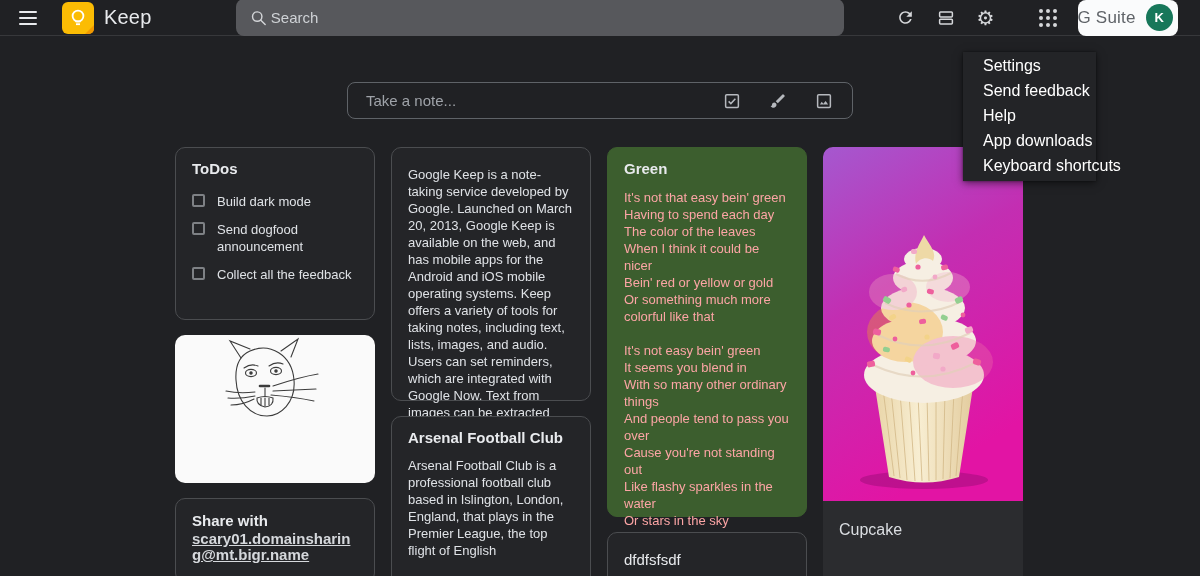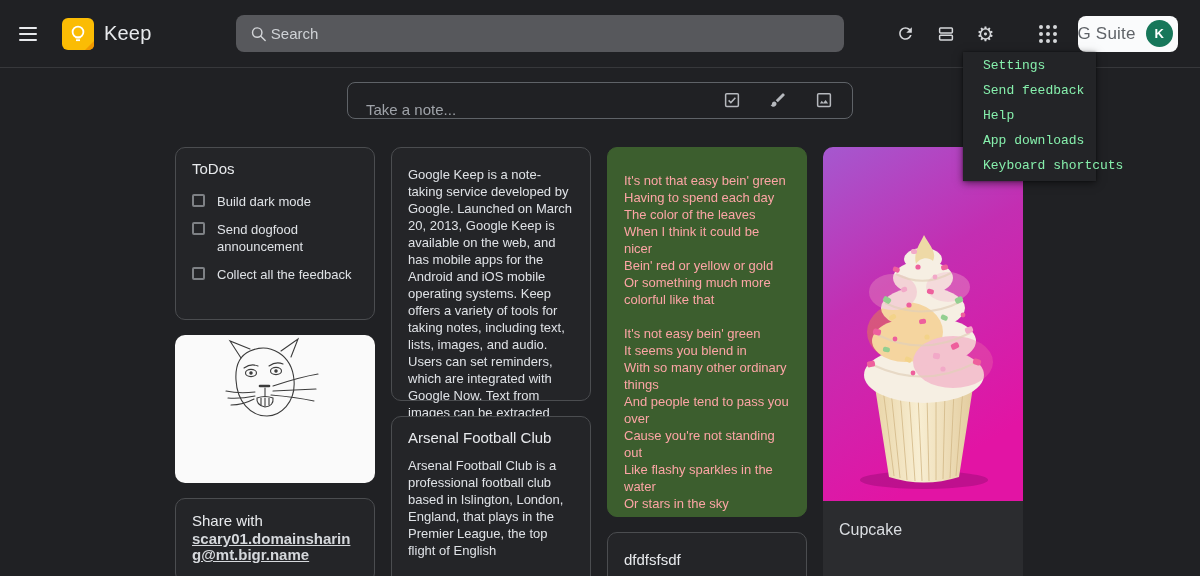--- a/index.html
+++ b/index.html
@@ -6,21 +6,21 @@
   html,body { width:1200px; height:576px; overflow:hidden; }
   body {
     background:#202124;
     font-family:"Liberation Sans", sans-serif;
     color:#e8eaed;
     position:relative;
   }
 
   
   .topbar {
-    position:absolute; top:0; left:0; width:1200px; height:68px;
+    position:absolute; top:0; left:0; width:1200px; height:36px;
     background:#202124; border-bottom:1px solid #37383b;
     display:flex; align-items:center; z-index:5;
   }
   .hamburger { width:40px; height:40px; margin-left:8px; border:none; background:transparent;
     display:flex; flex-direction:column; justify-content:center; align-items:center; gap:4px; cursor:pointer; border-radius:50%; }
   .hamburger span { display:block; width:18px; height:2px; background:#e8eaed; border-radius:1px; }
   .keep-logo { width:32px; height:32px; margin-left:14px; position:relative; border-radius:6px;
     background:#fbbc04; display:flex; align-items:center; justify-content:center; }
   .keep-logo .fold { position:absolute; right:0; bottom:0; width:0; height:0;
     border-left:9px solid transparent; border-bottom:9px solid #f29900; border-bottom-right-radius:5px; }
@@ -46,41 +46,41 @@
   .gsuite-text { font-size:17px; color:#5f6368; font-weight:500; letter-spacing:.2px; }
   .avatar { width:27px; height:27px; border-radius:50%; background:#17775a; color:#fff;
     display:flex; align-items:center; justify-content:center; font-size:13px; font-weight:700; }
 
   
   .dropdown {
     position:absolute; top:52px; left:963px; width:133px; background:#232427;
     box-shadow:0 2px 8px rgba(0,0,0,.55), 0 0 2px rgba(0,0,0,.4);
     z-index:10; padding:1px 0 3px 0;
   }
-  .menu-item { height:25px; line-height:25px; padding-left:20px; font-size:13px; color:#86efac;
-    cursor:pointer; white-space:nowrap;font-family:Liberation Mono, monospace; }
+  .menu-item { height:25px; line-height:25px; padding-left:20px; font-size:16px; color:#ffffff;
+    cursor:pointer; white-space:nowrap; }
   .menu-item.highlighted { background:#3f4144; }
 
   
   .composer {
     position:absolute; top:82px; left:347px; width:506px; height:37px;
     border:1px solid #5f6368; border-radius:8px; background:#202124;
-    display:flex; align-items:flex-end; padding:0 10px 0 18px; z-index:2;
+    display:flex; align-items:center; padding:0 10px 0 18px; z-index:2;
   }
   .composer-placeholder { color:#9fa3a9; font-size:15px; flex:1; cursor:text; }
   .composer .icon-btn { width:36px; height:36px; margin-left:10px; color:#b6b9be; }
 
   
   .col { position:absolute; top:147px; width:200px; display:flex; flex-direction:column; gap:15px; }
   .col1 { left:175px; } .col2 { left:391px; } .col3 { left:607px; } .col4 { left:823px; }
   .card {
     background:#242528; border:1px solid #4b4d50; border-radius:10px;
     padding:12px 16px; color:#dfe2e6; cursor:pointer;
   }
-  .card .title { font-size:15px; font-weight:400; color:#e8eaed; }
+  .card .title { font-size:15px; font-weight:700; color:#e8eaed; }
   .body-text { font-size:13px; line-height:17px; }
   .todos-card { height:173px; }
   .todos-card .title { margin-bottom:16px; }
   .todo-item { display:flex; align-items:flex-start; gap:12px; margin-bottom:11px; font-size:13px; line-height:17px; }
   .checkbox { flex:none; width:13px; height:13px; border:2px solid #7e8185; border-radius:2px; margin-top:1px; }
   .drawing-card { height:148px; background:#fafafa; border:none; padding:0; overflow:hidden; }
   .share-card { height:85px; }
   .share-card .title { line-height:20px; }
   .share-link { font-size:15px; font-weight:700; line-height:16px; color:#d5d8dc;
     text-decoration:underline; word-break:break-all; display:block; }
@@ -240,20 +240,21 @@
     <div class="body-text">Google Keep is a note-taking service developed by Google. Launched on March 20, 2013, Google Keep is available on the web, and has mobile apps for the Android and iOS mobile operating systems. Keep offers a variety of tools for taking notes, including text, lists, images, and audio. Users can set reminders, which are integrated with Google Now. Text from images can be extracted using optical...</div>
   </div>
   <div class="card arsenal-card">
     <div class="title">Arsenal Football Club</div>
     <div class="body-text">Arsenal Football Club is a professional football club based in Islington, London, England, that plays in the Premier League, the top flight of English</div>
   </div>
 </div>
 
 <div class="col col3">
   <div class="card green-card">
+    <div class="title">Green</div>
     <div class="body-text">It's not that easy bein' green
 Having to spend each day
 The color of the leaves
 When I think it could be nicer
 Bein' red or yellow or gold
 Or something much more colorful like that
 
 It's not easy bein' green
 It seems you blend in
 With so many other ordinary things

